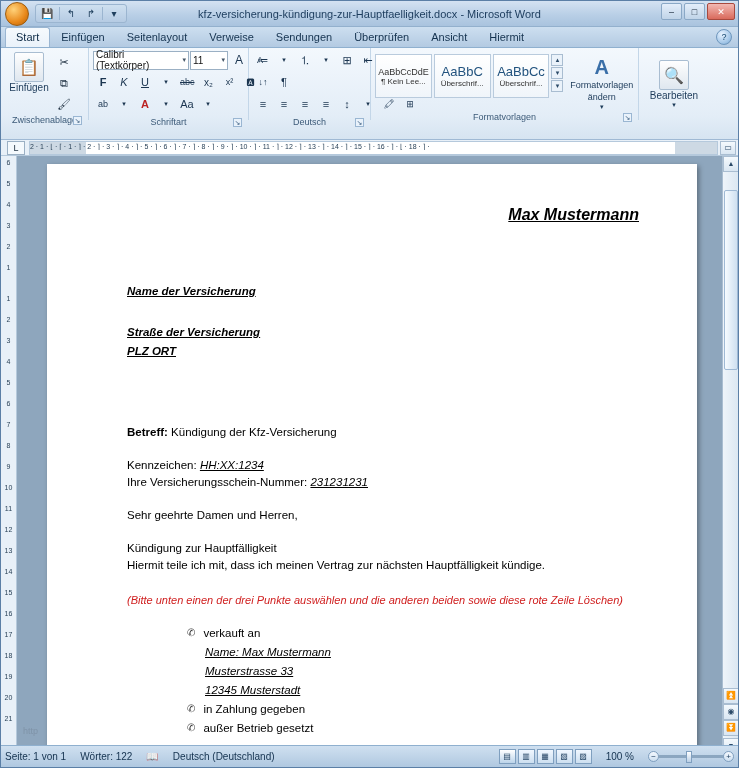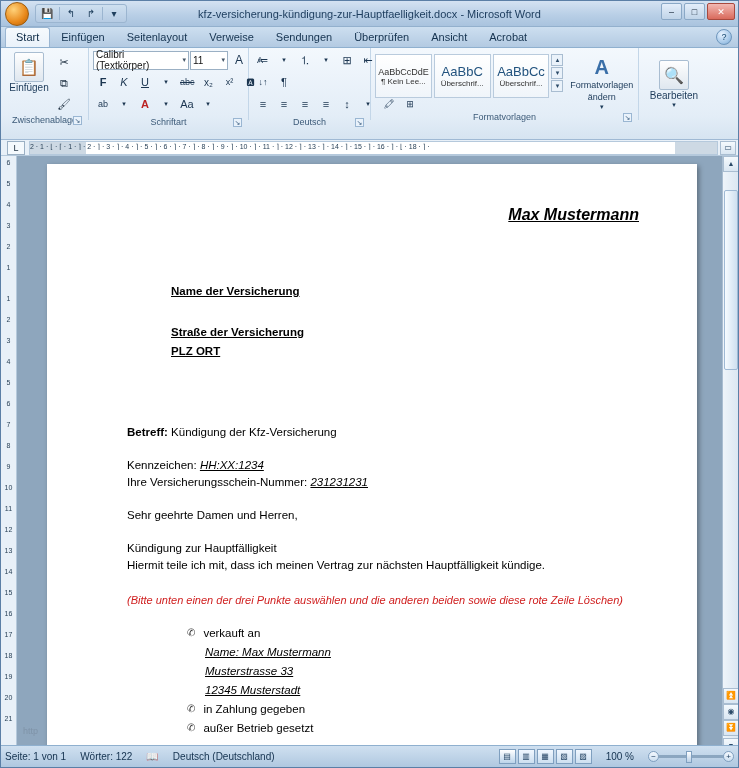--- a/index.html
+++ b/index.html
@@ -277,24 +277,24 @@
   .sender-addr {
     text-align: right;
     font-size: 10px;
     font-style: italic;
     text-decoration: underline;
     margin-top: 10px;
   }
   .recipient-block { margin-top: 60px; }
   .recipient-line {
     font-weight: bold;
+    font-style: italic;
     text-decoration: underline;
     font-size: 11.5px;
     margin-bottom: 2px;
-    margin-left: 44px;
   }
   .gap-a { height: 58px; }
   .subject { margin-top: 4px; }
   .subject b { font-weight: bold; margin-top: 12px; }
   .spacer-sm { height: 16px; }
   .line { margin: 0; }
   .ul-ital { font-style: italic; text-decoration: underline; }
   .red-note {
     color: #d02020;
     font-style: italic;
@@ -409,21 +409,21 @@
   </div>
 
   <div class="ribbon-tabs">
     <div class="tab active">Start</div>
     <div class="tab">Einfügen</div>
     <div class="tab">Seitenlayout</div>
     <div class="tab">Verweise</div>
     <div class="tab">Sendungen</div>
     <div class="tab">Überprüfen</div>
     <div class="tab">Ansicht</div>
-    <div class="tab">Acrobat</div>
+    <div class="tab">Hiermit</div>
     <div class="help-orb">?</div>
   </div>
 
   <div class="ribbon">
 
     <div class="group" style="width:88px">
       <div class="group-body">
         <div class="bigbtn">
           <div class="bigicon">📋</div>
           <div>Einfügen</div>

